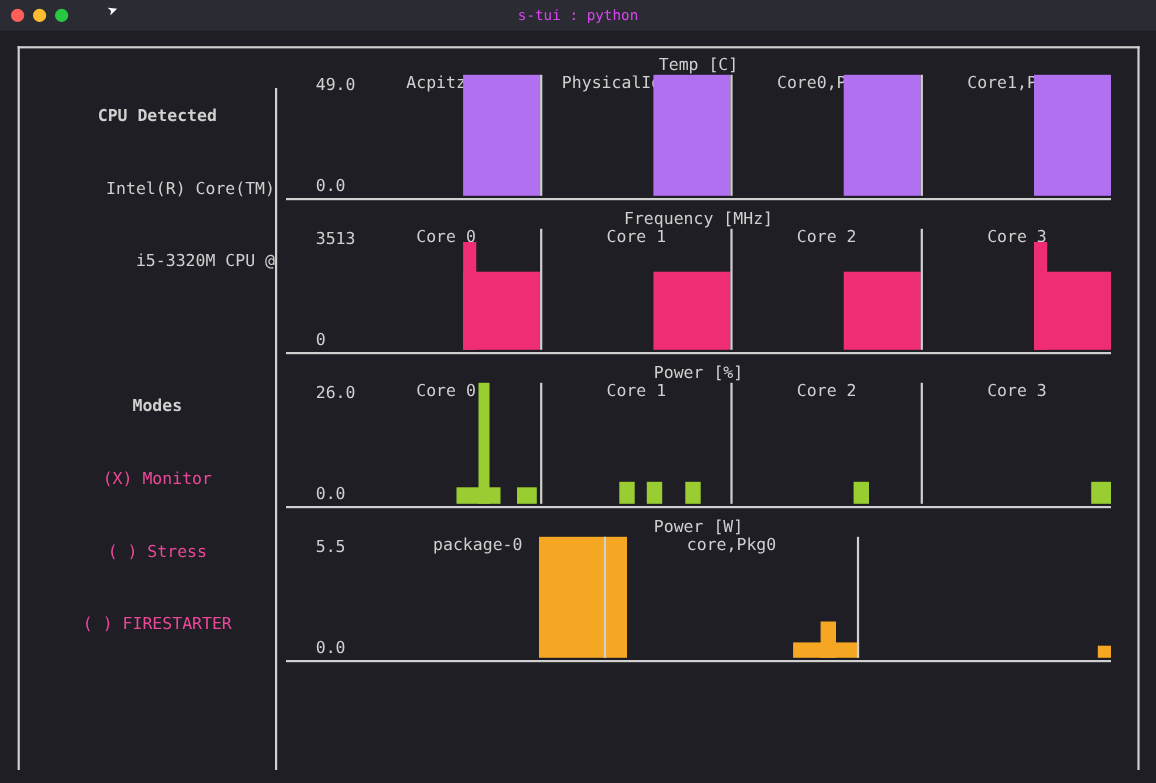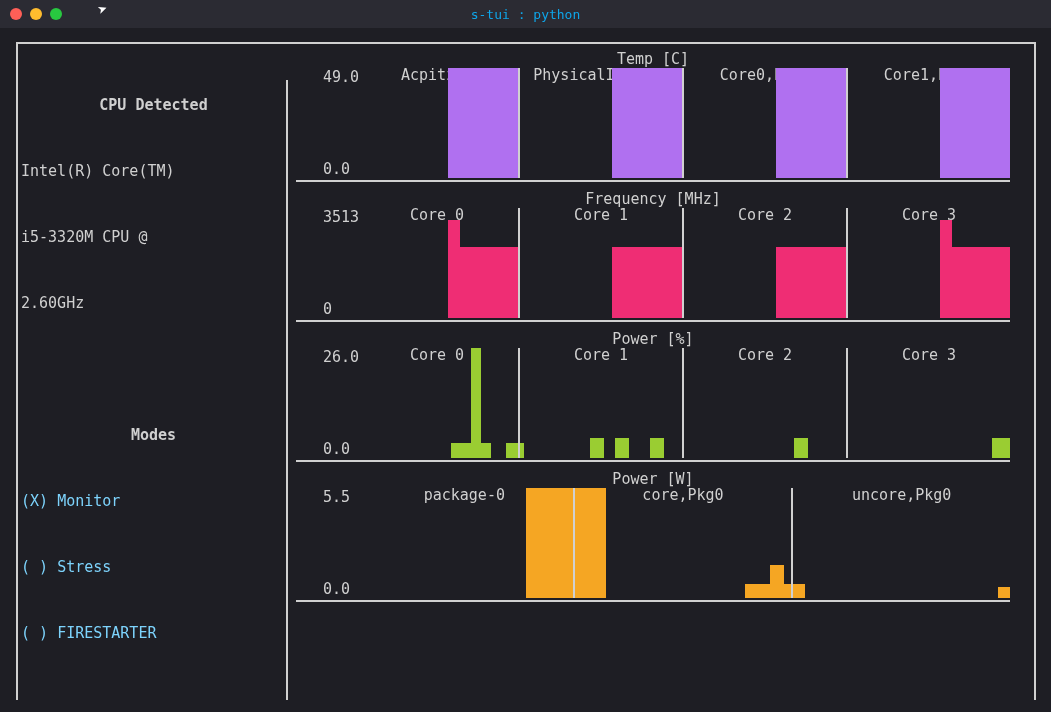--- a/index.html
+++ b/index.html
@@ -26,64 +26,64 @@
     padding-left: 10px;
   }
   .tl { width: 12px; height: 12px; border-radius: 50%; }
   .tl.red { background: #ff5f57; }
   .tl.yellow { background: #febc2e; }
   .tl.green { background: #28c840; }
   .title-center {
     position: absolute;
     left: 0; right: 0;
     text-align: center;
-    color: #0ea5e9; font-size: 13px;
+    color: #d946ef; font-size: 13px;
     pointer-events: none;
   }
   .cursor-arrow {
     position: absolute;
     top: 0px; left: 98px;
     color: #fff; font-size: 16px;
     transform: rotate(-20deg);
   }
   
   .frame {
     position: absolute;
     left: 16px; top: 42px;
     width: 1020px; height: 658px;
     border: 2px solid #d0d0d0;
     border-bottom: none;
     padding: 6px 0 0 0;
     display: flex;
   }
   .sidebar {
-    width: 268px;
-    padding-left: 3px;
+    width: 232px;
+    padding-left: 18px;
     color: #d0d0d0;
     white-space: pre;
     line-height: 22px;
   }
   .main {
     flex: 1;
     position: relative;
     padding-left: 10px;
     padding-right: 24px;
   }
   .divider-v {
     position: absolute;
     left: 0; top: 30px; bottom: 0;
     border-left: 2px solid #d0d0d0;
   }
   .bold-center {
     font-weight: bold;
     text-align: center;
     display: block;
   }
-  .center { text-align: left; display:block; }
-  .green { color: #7dd3fc; }
+  .center { text-align: right; display:block; }
+  .green { color: #ec4899; text-align: center; }
   .row { display: block; }
   
   .panel { margin-bottom: 6px; }
   .panel-title { text-align: center; color: #d0d0d0; }
   .chart-row {
     position: relative;
     height: 110px;
   }
   .axis {
     position: absolute;
@@ -144,21 +144,20 @@
   <div class="title-center">s-tui : python</div>
   <div class="cursor-arrow">➤</div>
 </div>
 
 <div class="frame">
 
   <div class="sidebar">
     <span class="bold-center">CPU Detected</span>
     <span class="center">Intel(R) Core(TM)</span>
     <span class="center">i5-3320M CPU @</span>
-    <span class="center">2.60GHz</span>
     <span class="row">&nbsp;</span>
     <span class="bold-center">Modes</span>
     <span class="row green"><span>(X)</span> <span>Monitor</span></span>
     <span class="row green"><span>( )</span> <span>Stress</span></span>
     <span class="row green"><span>( )</span> <span>FIRESTARTER</span></span>
     <span class="row">&nbsp;</span>
     
     
     
     
@@ -309,21 +308,20 @@
                 </div>
               </div>
               <div class="series">
                 <div class="series-label">core,Pkg0</div>
                 <div class="bar-area">
                   <div class="bar orange" style="left:170px;width:60px;height:13%;"></div>
                   <div class="bar orange" style="left:195px;width:14px;height:30%;"></div>
                 </div>
               </div>
               <div class="series">
-                <div class="series-label">uncore,Pkg0</div>
                 <div class="bar-area">
                   <div class="bar orange" style="right:0;width:12px;height:10%;"></div>
                 </div>
               </div>
             </div>
           </div>
           <div class="hr-panel"></div>
         </div>
       </div>
   </div>

